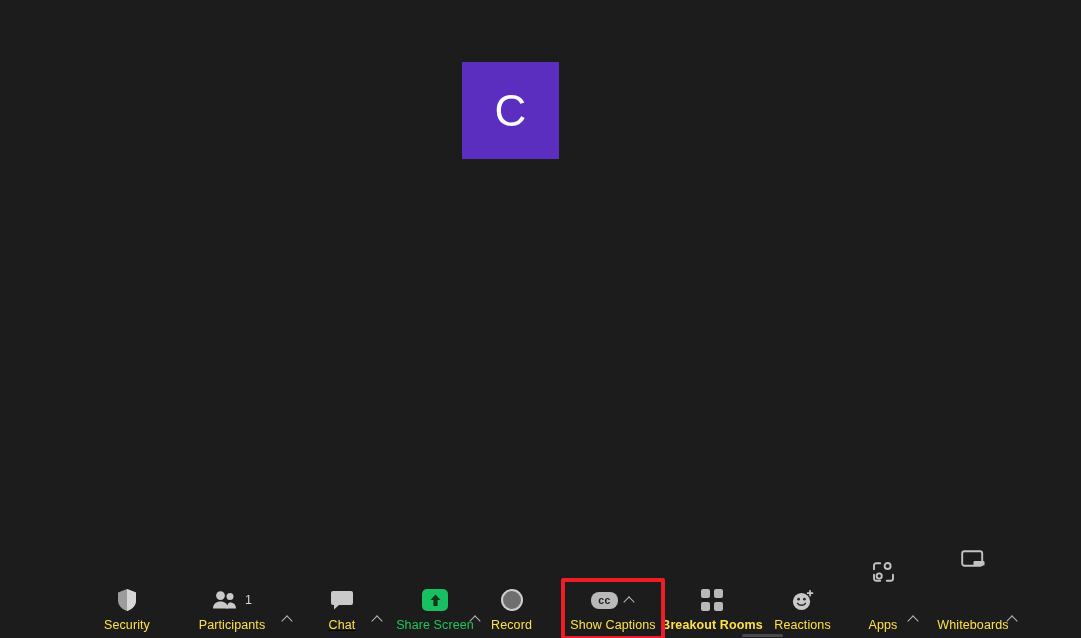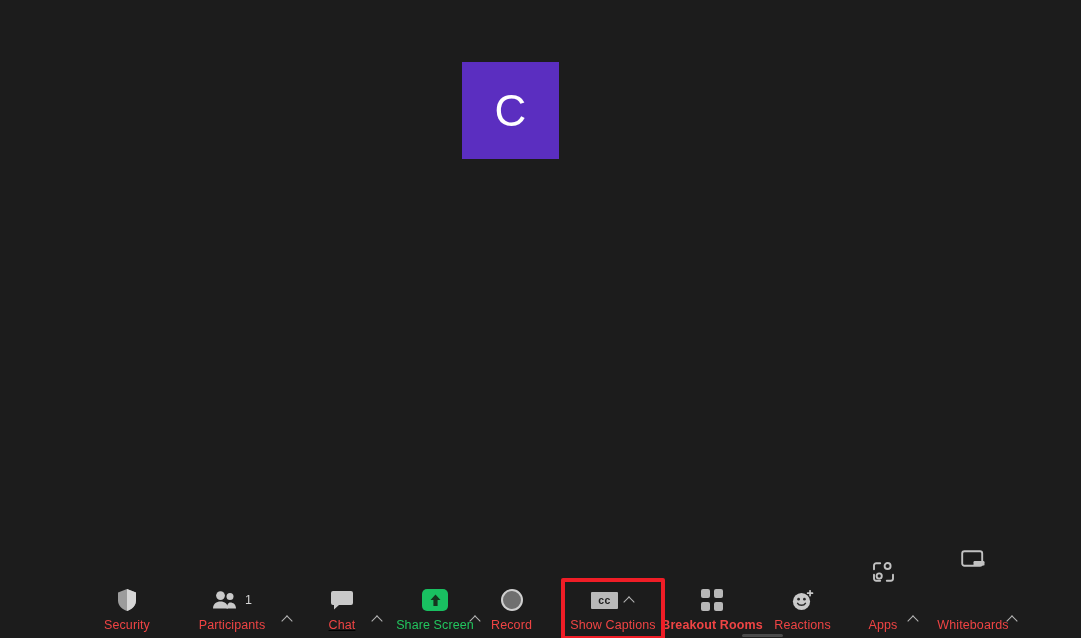--- a/index.html
+++ b/index.html
@@ -29,40 +29,40 @@
     position:absolute; left:0; bottom:0; width:1081px; height:68px;
     background:#1c1c1c;
   }
   .tb-item {
     position:absolute; bottom:6px;
     display:flex; flex-direction:column; align-items:center;
     cursor:default;
   }
   .tb-iconrow { height:26px; display:flex; align-items:center; justify-content:center; gap:4px; }
   .tb-label {
-    margin-top:5px; font-size:12.5px; color:#ef4444; white-space:nowrap;
+    margin-top:5px; font-size:12.5px; color:#fde047; white-space:nowrap;
     letter-spacing:.1px;
   }
   .tb-label.green { color:#22c55e; }
   .chev {
     width:11px; height:11px; display:inline-block; position:relative; margin-left:2px;
   }
   .chev::before {
     content:""; position:absolute; left:1px; top:3px;
     width:7px; height:7px;
     border-left:1.6px solid #b6b6b6; border-top:1.6px solid #b6b6b6;
     transform:rotate(45deg);
   }
   .count { font-size:12.5px; color:#d4d4d4; margin-left:3px; }
 
   
   .ic { display:block; }
 
   .cc-badge {
-    width:27px; height:17px; border-radius:1px; background:#b9b9b9;
+    width:27px; height:17px; border-radius:8px; background:#b9b9b9;
     color:#1f1f1f; font-size:10.5px; font-weight:700; line-height:17px;
     text-align:center; letter-spacing:.4px; font-family:"Liberation Sans", sans-serif;
   }
   .share-badge {
     width:26px; height:22px; border-radius:5px; background:#19c061;
     display:flex; align-items:center; justify-content:center;
   }
   .rec-circle {
     width:22px; height:22px; border-radius:50%;
     border:2px solid #cfcfcf; background:#6f6f6f;

